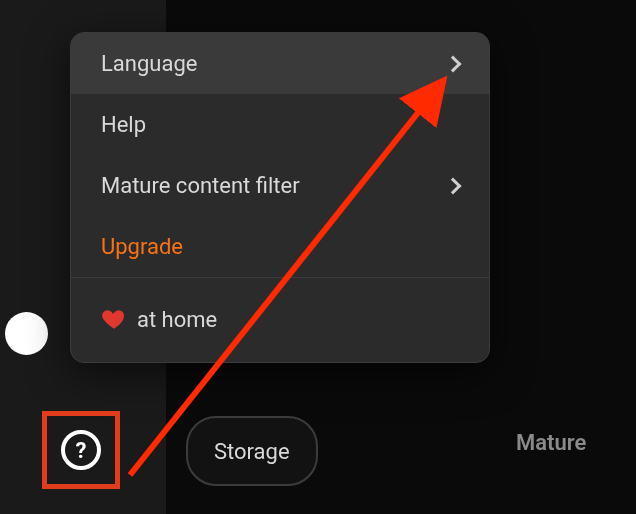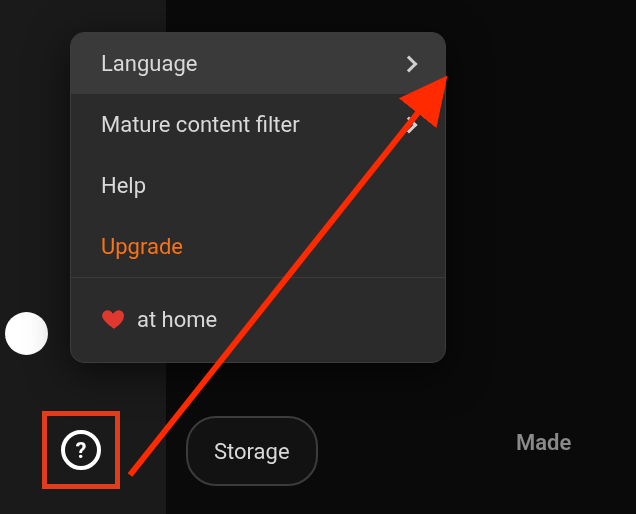--- a/index.html
+++ b/index.html
@@ -32,21 +32,21 @@
     height: 43px;
     border-radius: 50%;
     background: #ffffff;
   }
 
   
   .menu {
     position: absolute;
     left: 70px;
     top: 32px;
-    width: 376px;
+    width: 420px;
     background: #2b2b2b;
     border: 1px solid #3c3c3c;
     border-radius: 14px;
     overflow: hidden;
     box-shadow: 0 10px 40px rgba(0,0,0,0.6);
   }
   .menu-item {
     display: flex;
     align-items: center;
     justify-content: space-between;
@@ -157,26 +157,26 @@
 <div class="avatar-peek"></div>
 
 <div class="menu">
 
   <div class="menu-item hover">
     <span class="label">Language</span>
     <span class="chevron"></span>
   </div>
 
   <div class="menu-item">
+    <span class="label">Help</span>
+  </div>
+
+  <div class="menu-item">
     <span class="label">Mature content filter</span>
     <span class="chevron"></span>
-  </div>
-
-  <div class="menu-item">
-    <span class="label">Help</span>
   </div>
 
   <div class="menu-item upgrade">
     <span class="label">Upgrade</span>
   </div>
 
   <div class="menu-divider"></div>
 
   <div class="menu-footer">
     <span class="heart">
@@ -192,21 +192,21 @@
   <div class="help-circle">
     <span>?</span>
   </div>
 </div>
 
 <div class="storage-pill">
   <span>Storage</span>
 </div>
 
 <div class="legal-link">
-  <span>Made</span>
+  <span>Mature</span>
 </div>
 
 <svg class="arrow-svg">
   <defs>
     <marker id="arrowhead" markerWidth="8" markerHeight="8" refX="6" refY="4" orient="auto">
       <polygon points="0 0, 8 4, 0 8" fill="#ff2a00"></polygon>
     </marker>
   </defs>
   <line x1="130" y1="475" x2="440" y2="85" stroke="#ff2a00" stroke-width="6" marker-end="url(#arrowhead)"></line>
 </svg>

